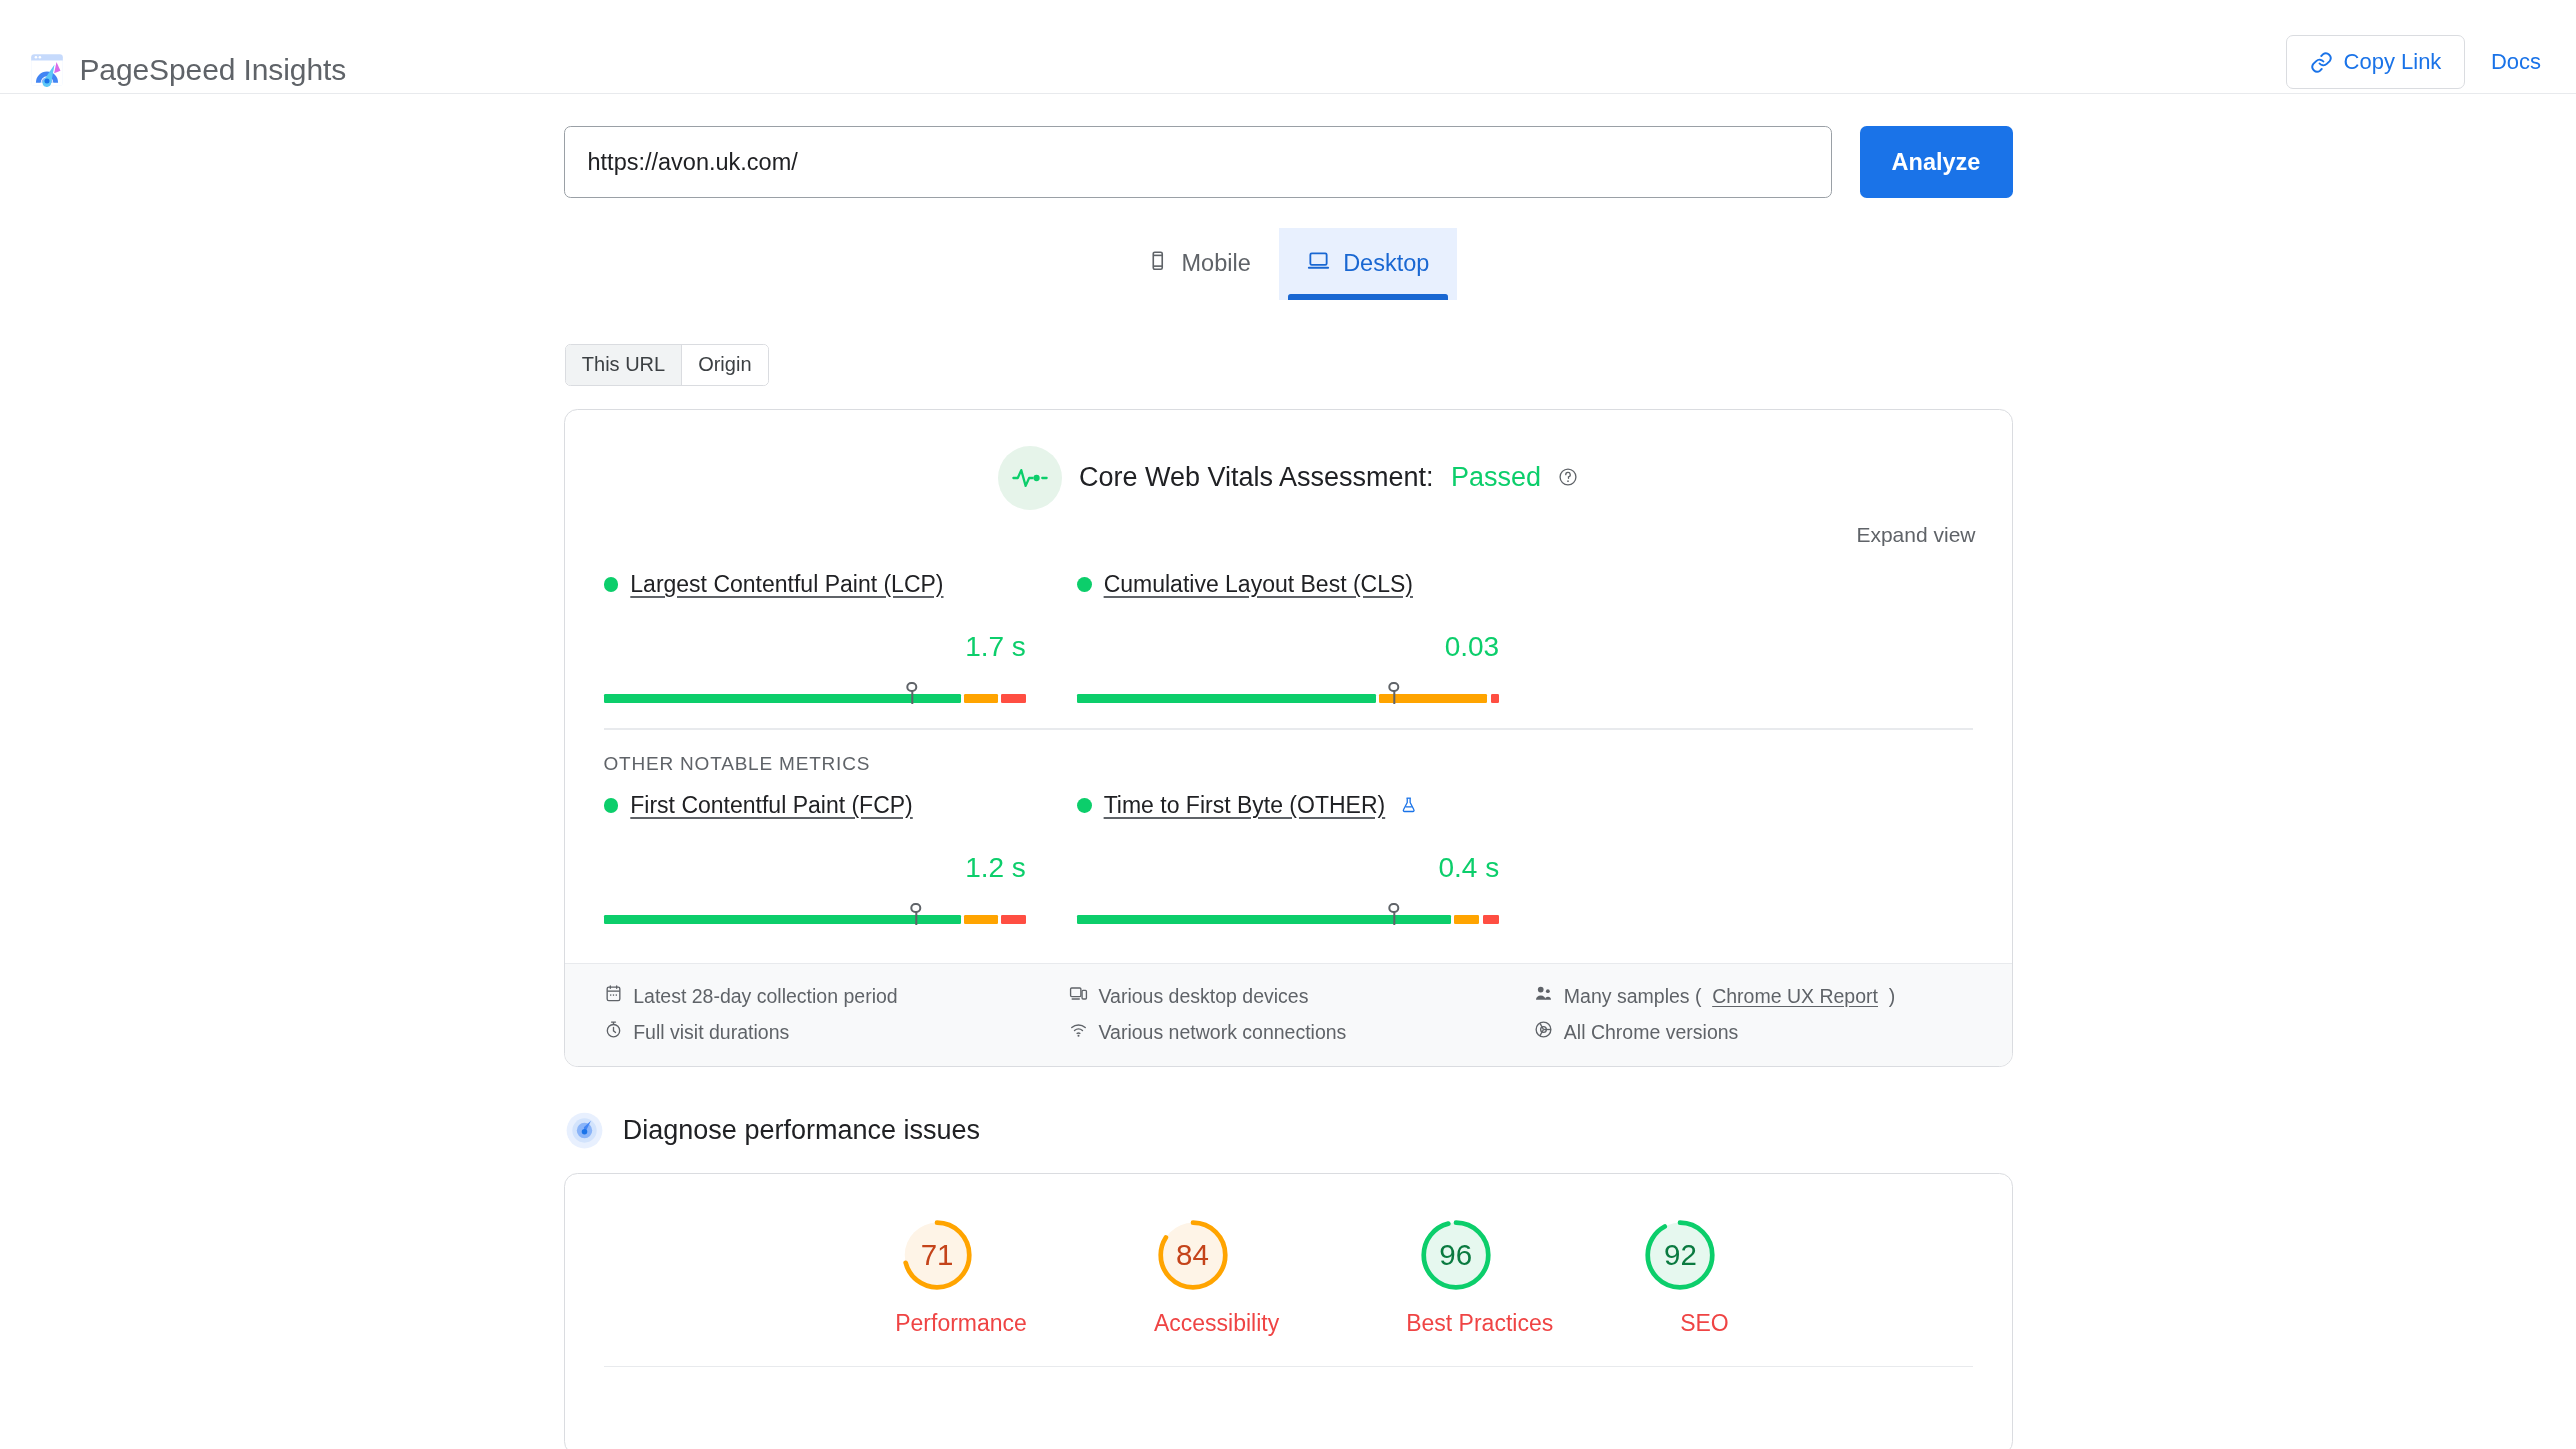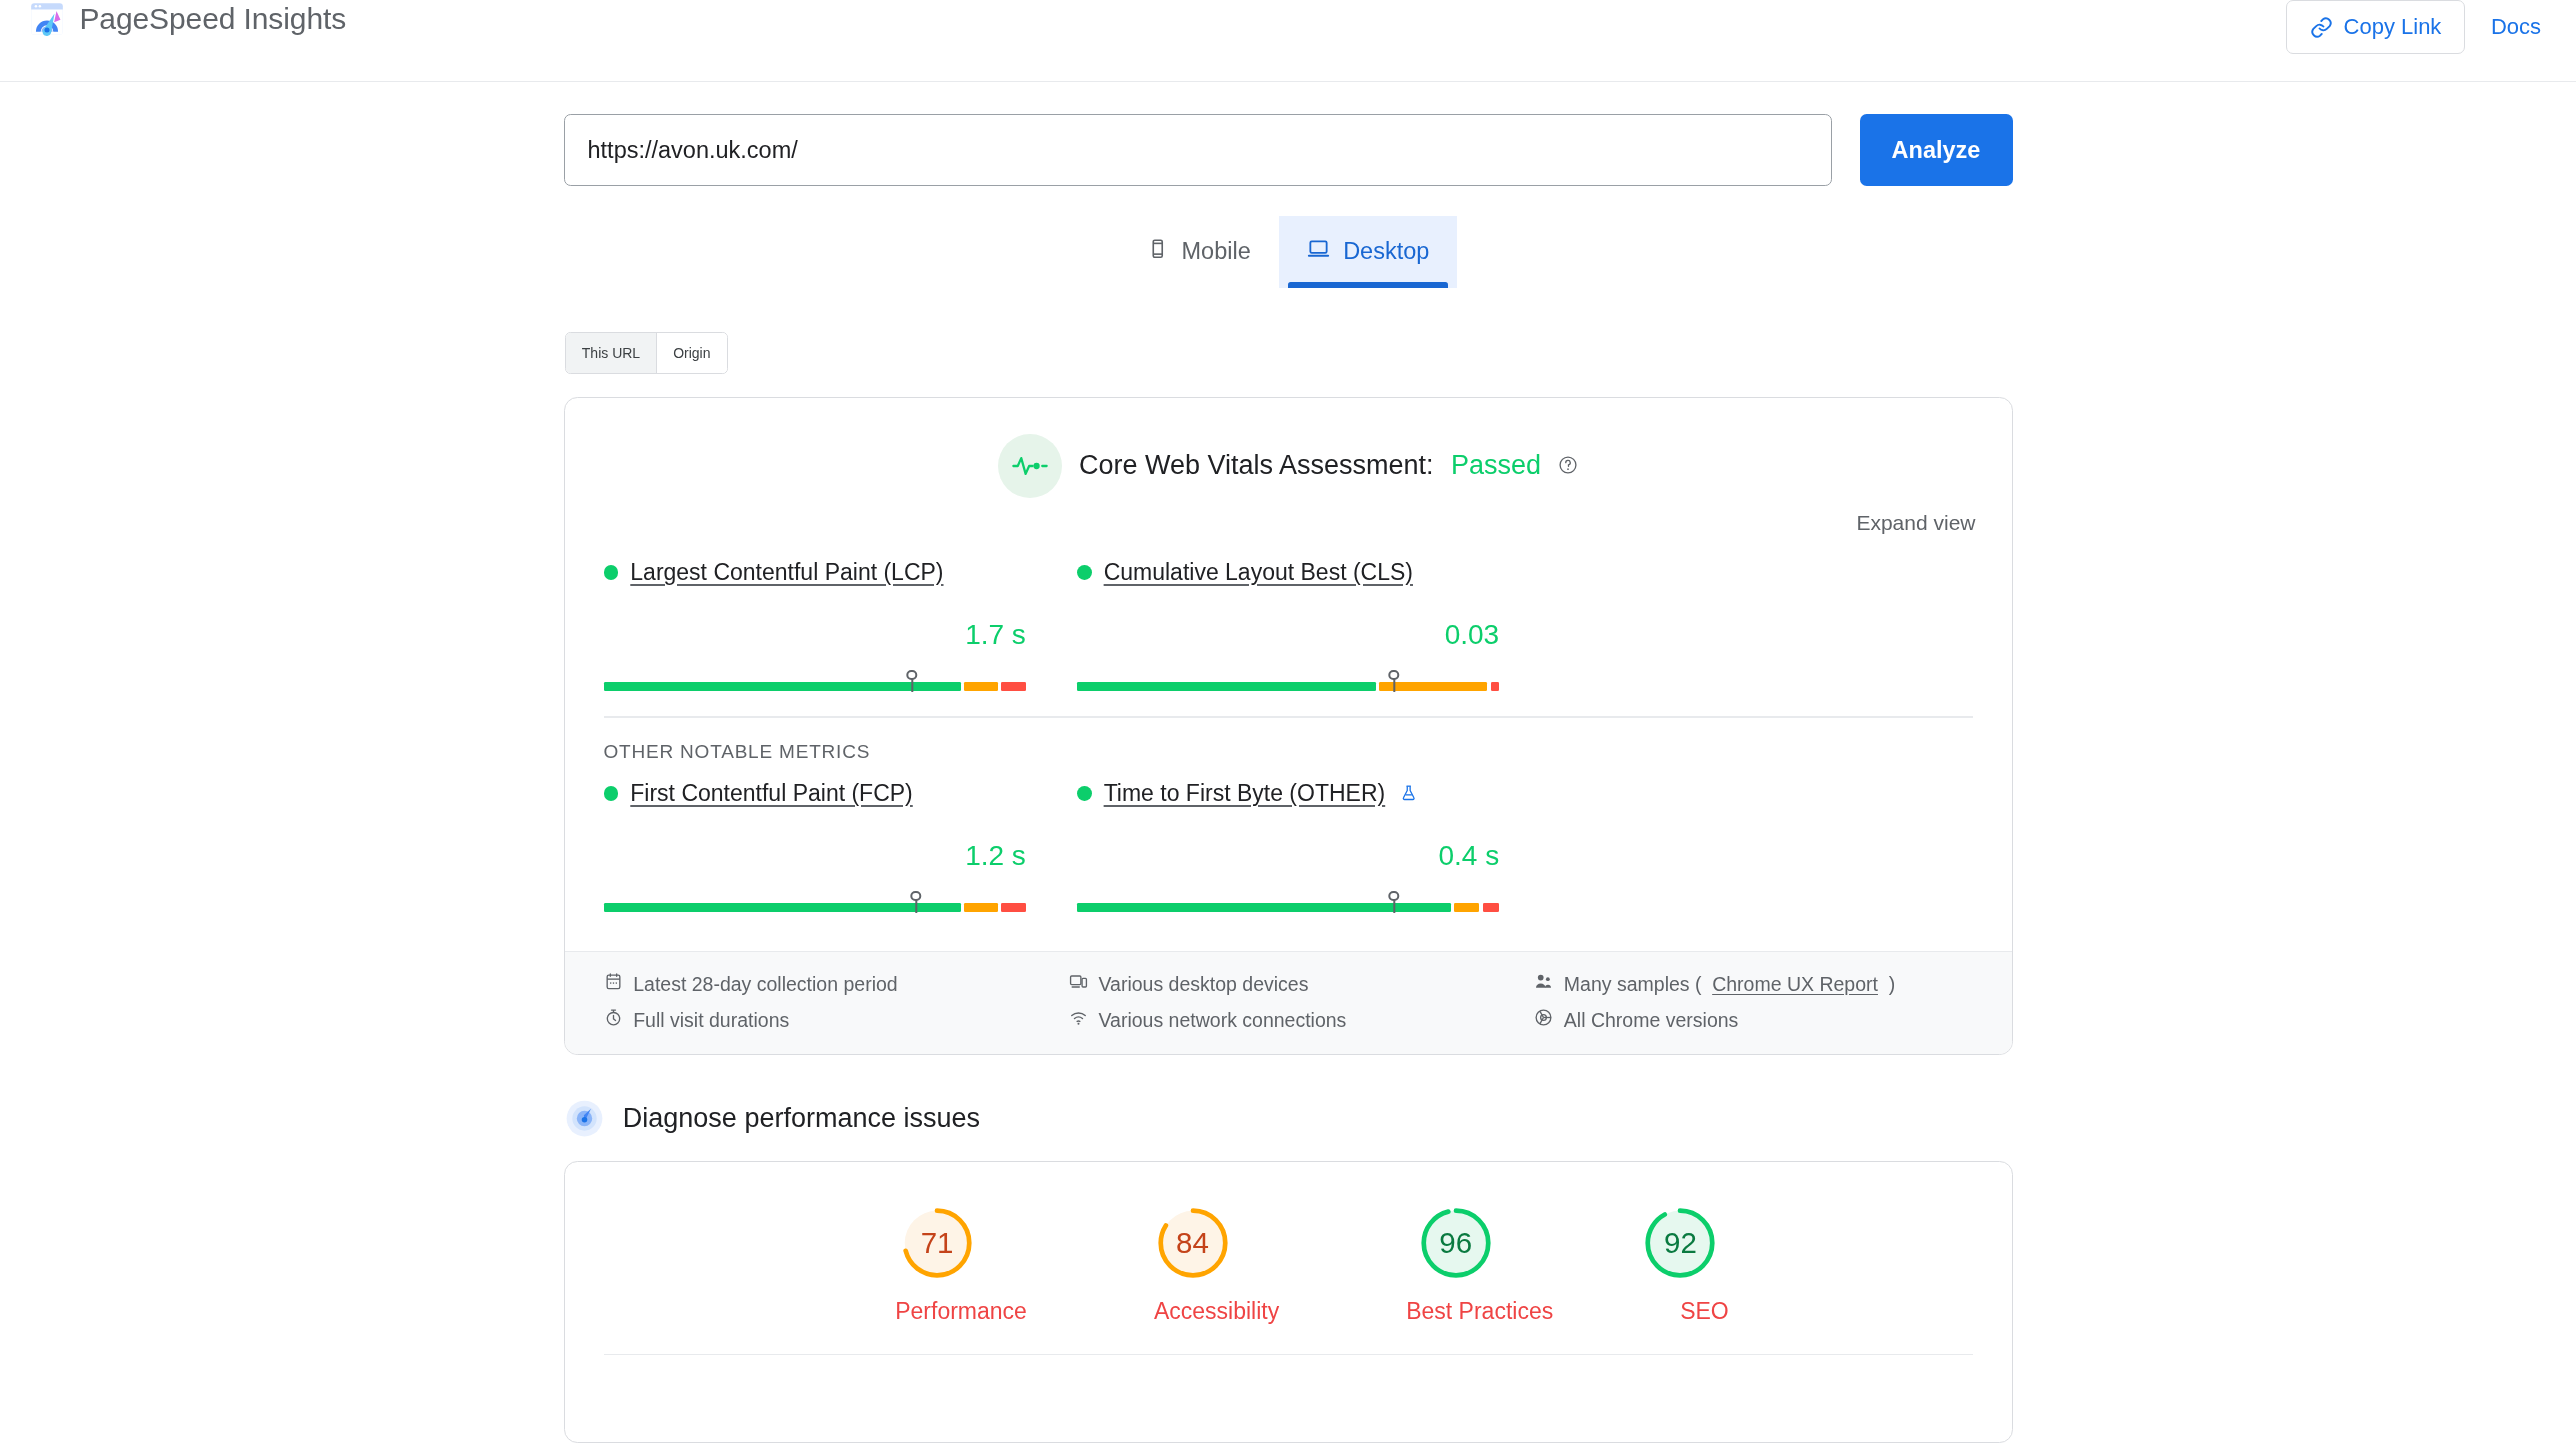--- a/index.html
+++ b/index.html
@@ -9,26 +9,26 @@
     height: 1449px;
     background: #ffffff;
     font-family: "Liberation Sans", sans-serif;
     color: #202124;
     overflow: hidden;
     -webkit-font-smoothing: antialiased;
   }
 
   
   .topbar {
-    height: 82px;
+    height: 94px;
     border-bottom: 1.3px solid #e8eaed;
     display: flex;
-    align-items: flex-start;
+    align-items: flex-end;
     justify-content: space-between;
-    padding: 0 35px 12px 28px;
+    padding: 0 35px 4px 28px;
   }
   .brand { display: flex; align-items: center; gap: 13.4px; }
   .brand-logo { width: 38px; height: 38px; flex: 0 0 auto; }
   .brand-title {
     font-size: 30px;
     color: #5f6368;
     letter-spacing: -0.1px;
     font-weight: 400;
   }
   .topbar-right { display: flex; align-items: center; gap: 25.5px; }
@@ -129,21 +129,21 @@
   .seg-toggle {
     display: flex;
     border: 1.3px solid #dadce0;
     border-radius: 5.4px;
     overflow: hidden;
     height: 42px;
   }
   .seg {
     display: flex; align-items: center;
     padding: 0 16px;
-    font-size: 14px;
+    font-size: 20px;
     color: #3c4043;
     background: #fff;
     cursor: pointer;
     border: none;
     font-family: "Liberation Sans", sans-serif;
   }
   .seg.active { background: #f1f3f4; }
   .seg + .seg { border-left: 1.3px solid #dadce0; }
 
   

